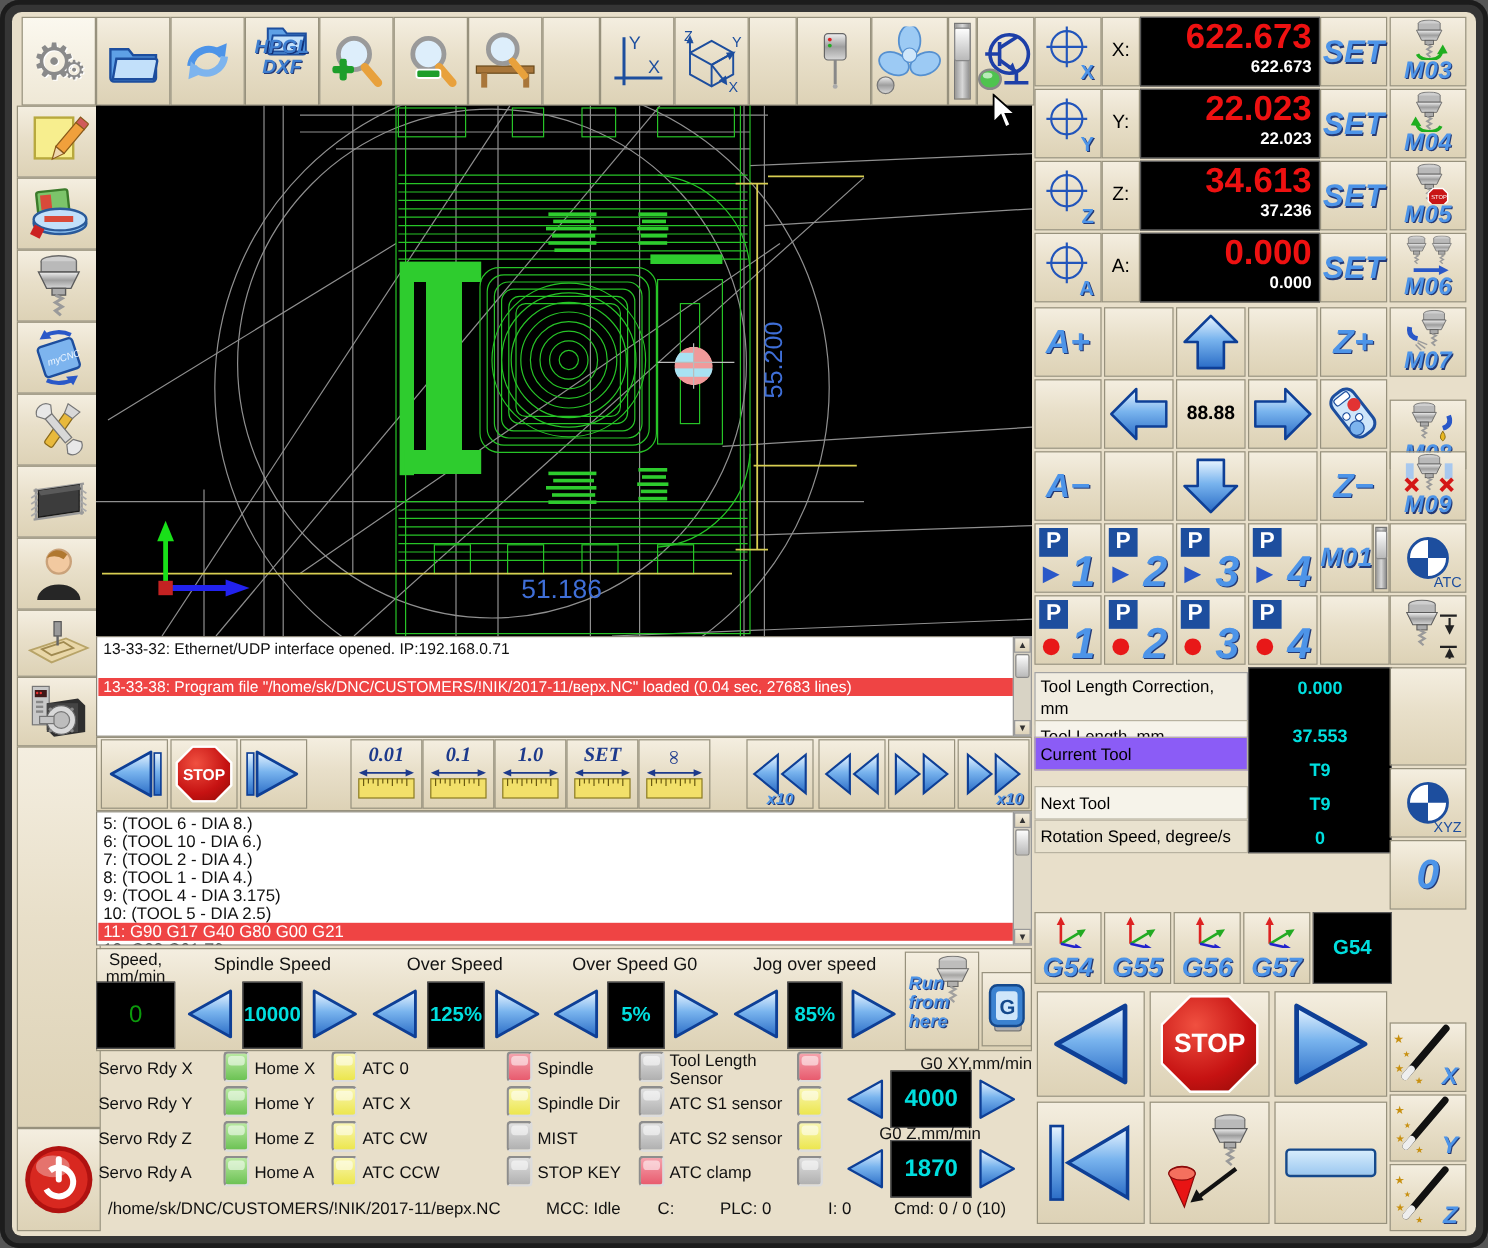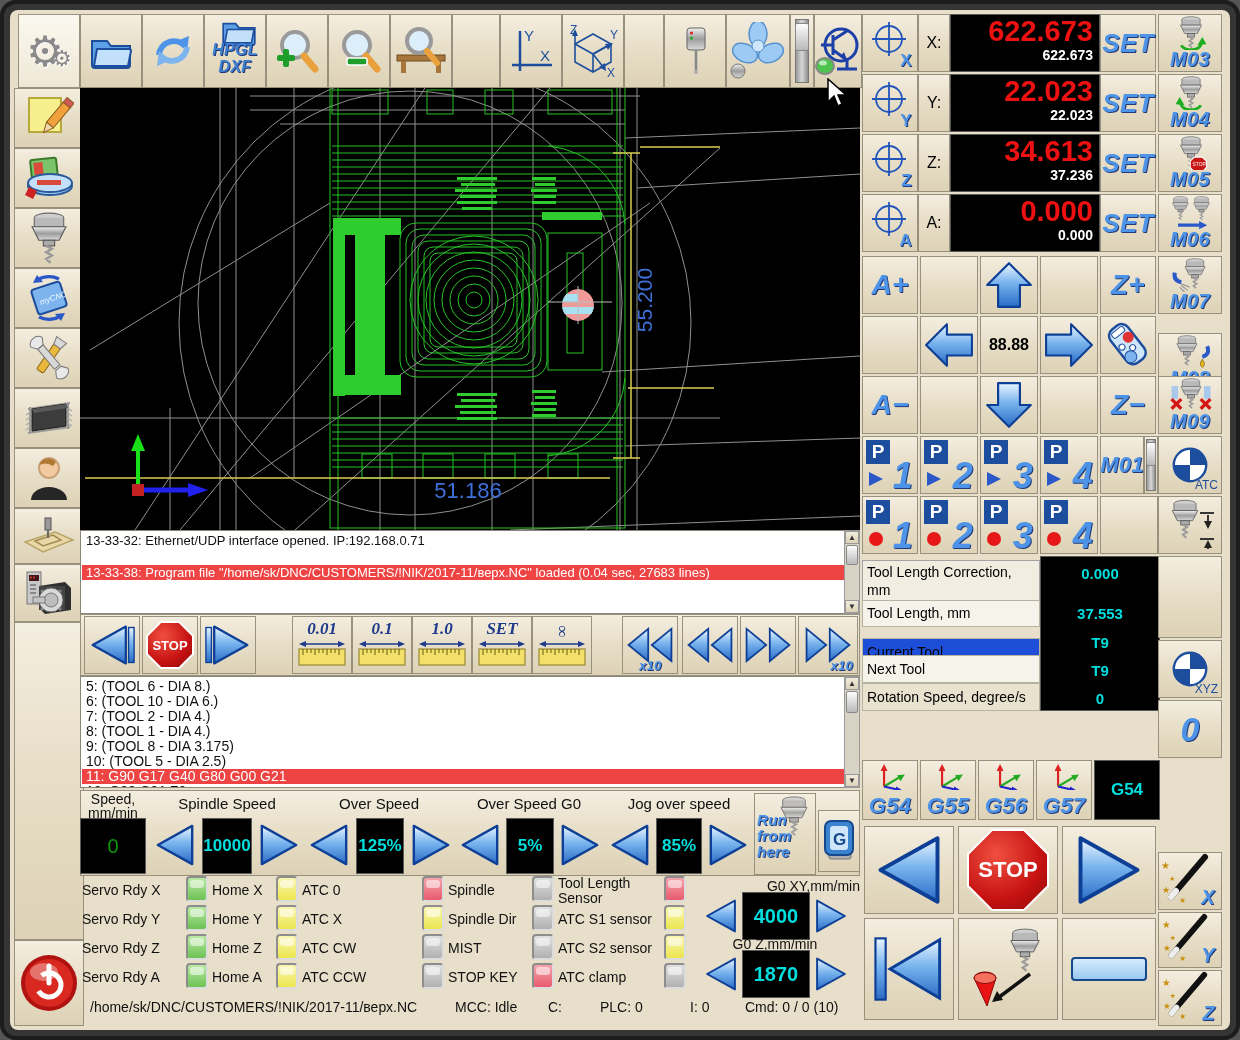--- a/index.html
+++ b/index.html
@@ -118,21 +118,21 @@
             <polygon points="40,9 38,24 28,14" fill="#4d94e8"></polygon>
             <path d="M38 20 a15 15 0 0 1 -26 9" stroke="#7db4ee" stroke-width="6" fill="none"></path>
             <polygon points="8,39 10,24 20,34" fill="#7db4ee"></polygon>
           </svg>
   </div>
   <div class="c" style="left:204px;top:14px;width:62px;height:74px">
     <svg width="40" height="30" viewBox="0 0 48 36" style="position:absolute;left:14px;top:2px">
             <path d="M5 8 h15 l4 5 h19 v18 a3 3 0 0 1 -3 3 H8 a3 3 0 0 1 -3 -3 Z" fill="#5ea0e6" stroke="#1d4e9e" stroke-width="2"></path>
             <path d="M10 15 h32 l-3 16 H7 Z" fill="#c2e0fa" stroke="#1d4e9e" stroke-width="2"></path>
           </svg>
-    <div class="bluelab" style="position:absolute;left:0;right:0;top:26px;text-align:center;font-size:16px;line-height:17px;color:#3f7fd0">
+    <div class="bluelab" style="position:absolute;left:0;right:0;top:16px;text-align:center;font-size:16px;line-height:17px;color:#3f7fd0">
       <div>HPGL</div>
       <div>DXF</div>
     </div>
   </div>
   <div class="c center" style="left:266px;top:14px;width:62px;height:74px">
     <svg width="52" height="52" viewBox="0 0 52 52">
             <circle cx="24" cy="20" r="13" fill="#ddeefb" stroke="#9a9a9a" stroke-width="4"></circle>
             <line x1="33" y1="31" x2="44" y2="44" stroke="#e8a13c" stroke-width="7" stroke-linecap="round"></line>
             <rect x="6" y="30" width="18" height="6" rx="2" fill="#1d9e2a"></rect>
             <rect x="12" y="24" width="6" height="18" rx="2" fill="#1d9e2a"></rect>
@@ -635,21 +635,21 @@
             <use href="#dblR"></use>
           </svg>
     <span class="bluelab" style="position:absolute;right:4px;bottom:0;font-size:13px">x10</span>
   </div>
 
   <div class="list" style="left:80px;top:676px;width:780px;height:112px;font-size:14px">
     <div class="row" style="top:2px">5: (TOOL 6 - DIA 8.)</div>
     <div class="row" style="top:17px">6: (TOOL 10 - DIA 6.)</div>
     <div class="row" style="top:32px">7: (TOOL 2 - DIA 4.)</div>
     <div class="row" style="top:47px">8: (TOOL 1 - DIA 4.)</div>
-    <div class="row" style="top:62px">9: (TOOL 8 - DIA 3.175)</div>
+    <div class="row" style="top:62px">9: (TOOL 4 - DIA 3.175)</div>
     <div class="row" style="top:77px">10: (TOOL 5 - DIA 2.5)</div>
     <div class="row sel" style="top:92px">11: G90 G17 G40 G80 G00 G21</div>
     <div class="row" style="top:107px">12: G28 G91 Z0</div>
   </div>
   <div class="sb" style="left:844px;top:676px;height:112px">
     <div class="sbBtn" style="top:0">▲</div>
     <div class="sbBtn" style="bottom:0">▼</div>
     <div class="thumb" style="left:1px;top:14px;width:12px;height:22px"></div>
   </div>
 
@@ -1083,21 +1083,21 @@
             <line x1="36" y1="40" x2="50" y2="40" stroke="#222" stroke-width="1.8"></line>
             <line x1="44" y1="16" x2="44" y2="26" stroke="#222" stroke-width="1.8"></line>
             <polygon points="44,30 40,22 48,22" fill="#222"></polygon>
             <line x1="44" y1="50" x2="44" y2="44" stroke="#222" stroke-width="1.8"></line>
             <polygon points="44,41 40,49 48,49" fill="#222"></polygon>
           </svg>
   </div>
 
   <div style="position:absolute;left:862px;top:560px;width:178px;height:44px;background:#f1ede1;border:1px solid #a3a3a3;box-sizing:border-box;font-size:14px;padding:2px 4px;line-height:18px">Tool Length Correction, mm</div>
   <div style="position:absolute;left:862px;top:600px;width:178px;height:27px;background:#f6f3ea;border:1px solid #b8b2a0;box-sizing:border-box;font-size:14px;padding:4px 4px">Tool Length, mm</div>
-  <div style="position:absolute;left:862px;top:638px;width:178px;height:28px;background:#1d4ed8;border:1px solid #b8b2a0;box-sizing:border-box;font-size:14px;padding:5px 4px">Current Tool</div>
+  <div style="position:absolute;left:862px;top:614px;width:178px;height:28px;background:#8b5cf6;border:1px solid #b8b2a0;box-sizing:border-box;font-size:14px;padding:5px 4px">Current Tool</div>
   <div style="position:absolute;left:862px;top:655px;width:178px;height:28px;background:#f6f3ea;border:1px solid #b8b2a0;box-sizing:border-box;font-size:14px;padding:5px 4px">Next Tool</div>
   <div style="position:absolute;left:862px;top:683px;width:178px;height:28px;background:#e9e2cf;border:1px solid #b8b2a0;box-sizing:border-box;font-size:14px;padding:5px 4px">Rotation Speed, degree/s</div>
   <div class="bd" style="left:1040px;top:556px;width:120px;height:155px">
     <div class="cy" style="position:absolute;top:8px;width:100%;text-align:center;font-size:15px">0.000</div>
     <div class="cy" style="position:absolute;top:48px;width:100%;text-align:center;font-size:15px">37.553</div>
     <div class="cy" style="position:absolute;top:77px;width:100%;text-align:center;font-size:15px">T9</div>
     <div class="cy" style="position:absolute;top:105px;width:100%;text-align:center;font-size:15px">T9</div>
     <div class="cy" style="position:absolute;top:133px;width:100%;text-align:center;font-size:15px">0</div>
   </div>
   <div class="c" style="left:1158px;top:556px;width:64px;height:82px"></div>

